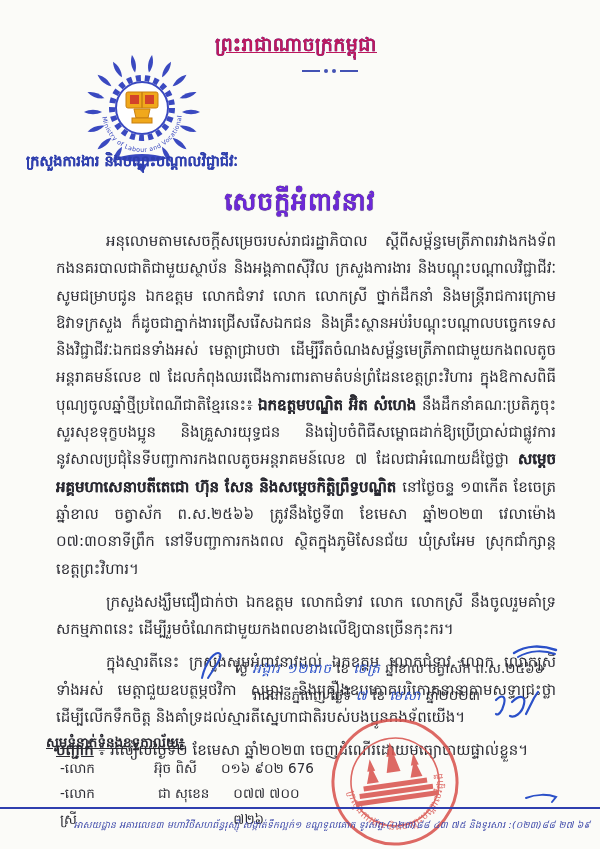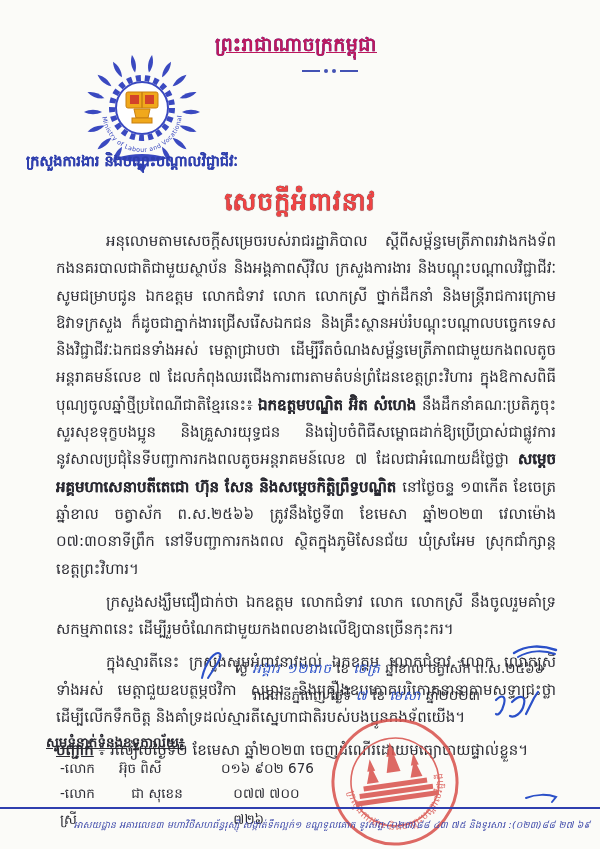--- a/index.html
+++ b/index.html
@@ -17,21 +17,21 @@
   .logo-wrap { left:76px; top:46px; width:132px; height:132px; }
   .motto { left:215px; top:32px; width:230px; color:#be185d;text-decoration:underline; }
   .motto-l1 { font-size:19px; font-weight:bold; letter-spacing:.5px; text-shadow:0 0 .6px #2f3fae; }
   .motto-l2 { font-size:15px; margin-top:8px; }
   .divider { margin:9px auto 0; width:70px; display:flex; align-items:center; justify-content:center; gap:4px; }
   .divider .bar { height:1.5px; width:18px; background:#4352b4; }
   .divider .dot { width:4px; height:4px; border-radius:50%; background:#4352b4; }
   .ministry-name { left:26px; top:152px; width:300px; color:#2f3fae; font-weight:bold; font-size:14.5px; text-shadow:0 0 .5px #2f3fae; }
 
   
-  .doc-title { left:0; top:186px; width:100%; text-align:center; font-size:25px; font-weight:bold; color:#ef4444; letter-spacing:1px; text-shadow:0 0 .7px #1d1d24; }
+  .doc-title { left:0; top:186px; width:100%; text-align:center; font-size:25px; font-weight:bold; color:#6d28d9; letter-spacing:1px; text-shadow:0 0 .7px #1d1d24; }
 
   
   .body-text { left:56px; top:228px; width:500px; font-size:15px; line-height:1.82; text-align:justify; color:#2a2a32; }
   .para { margin-bottom:6px; }
   .para.indent { text-indent:50px; }
   .para .b { font-weight:bold; text-shadow:0 0 .5px #2a2a32; }
   .para .u { text-decoration:underline; font-weight:bold; }
 
   
   .dateline { left:235px; top:655px; width:340px; font-size:13.5px; line-height:2.0; color:#2a2a32; }
@@ -42,21 +42,21 @@
   .penmark-bottom { right:38px; top:788px; width:40px; height:18px; }
   .squiggle-over-date { left:196px; top:648px; width:40px; height:34px; }
 
   
   .stamp { left:306px; top:698px; width:178px; height:148px; opacity:.88; }
 
   
   .contact { left:46px; top:730px; width:280px; font-size:13.5px; color:#2a2a32; line-height:1.9; }
   .contact-heading { font-weight:bold; text-decoration:underline; }
   .contact-row { display:flex; gap:24px; padding-left:14px; }
-  .contact-row .nm { min-width:78px; }
+  .contact-row .nm { min-width:78px;text-align:right; }
 
   
   .footer-rule { left:0; bottom:40px; width:100%; height:2.5px; background:#2f3fae; }
   .footer-text { left:0; bottom:16px; width:100%; text-align:center; font-size:9.3px; font-style:italic; color:#3a46a8; letter-spacing:.2px;margin-left:32px; }
 </style>
 </head>
 <body>
 
 <div class="abs logo-wrap">
   <svg viewBox="0 0 132 132" width="132" height="132">

